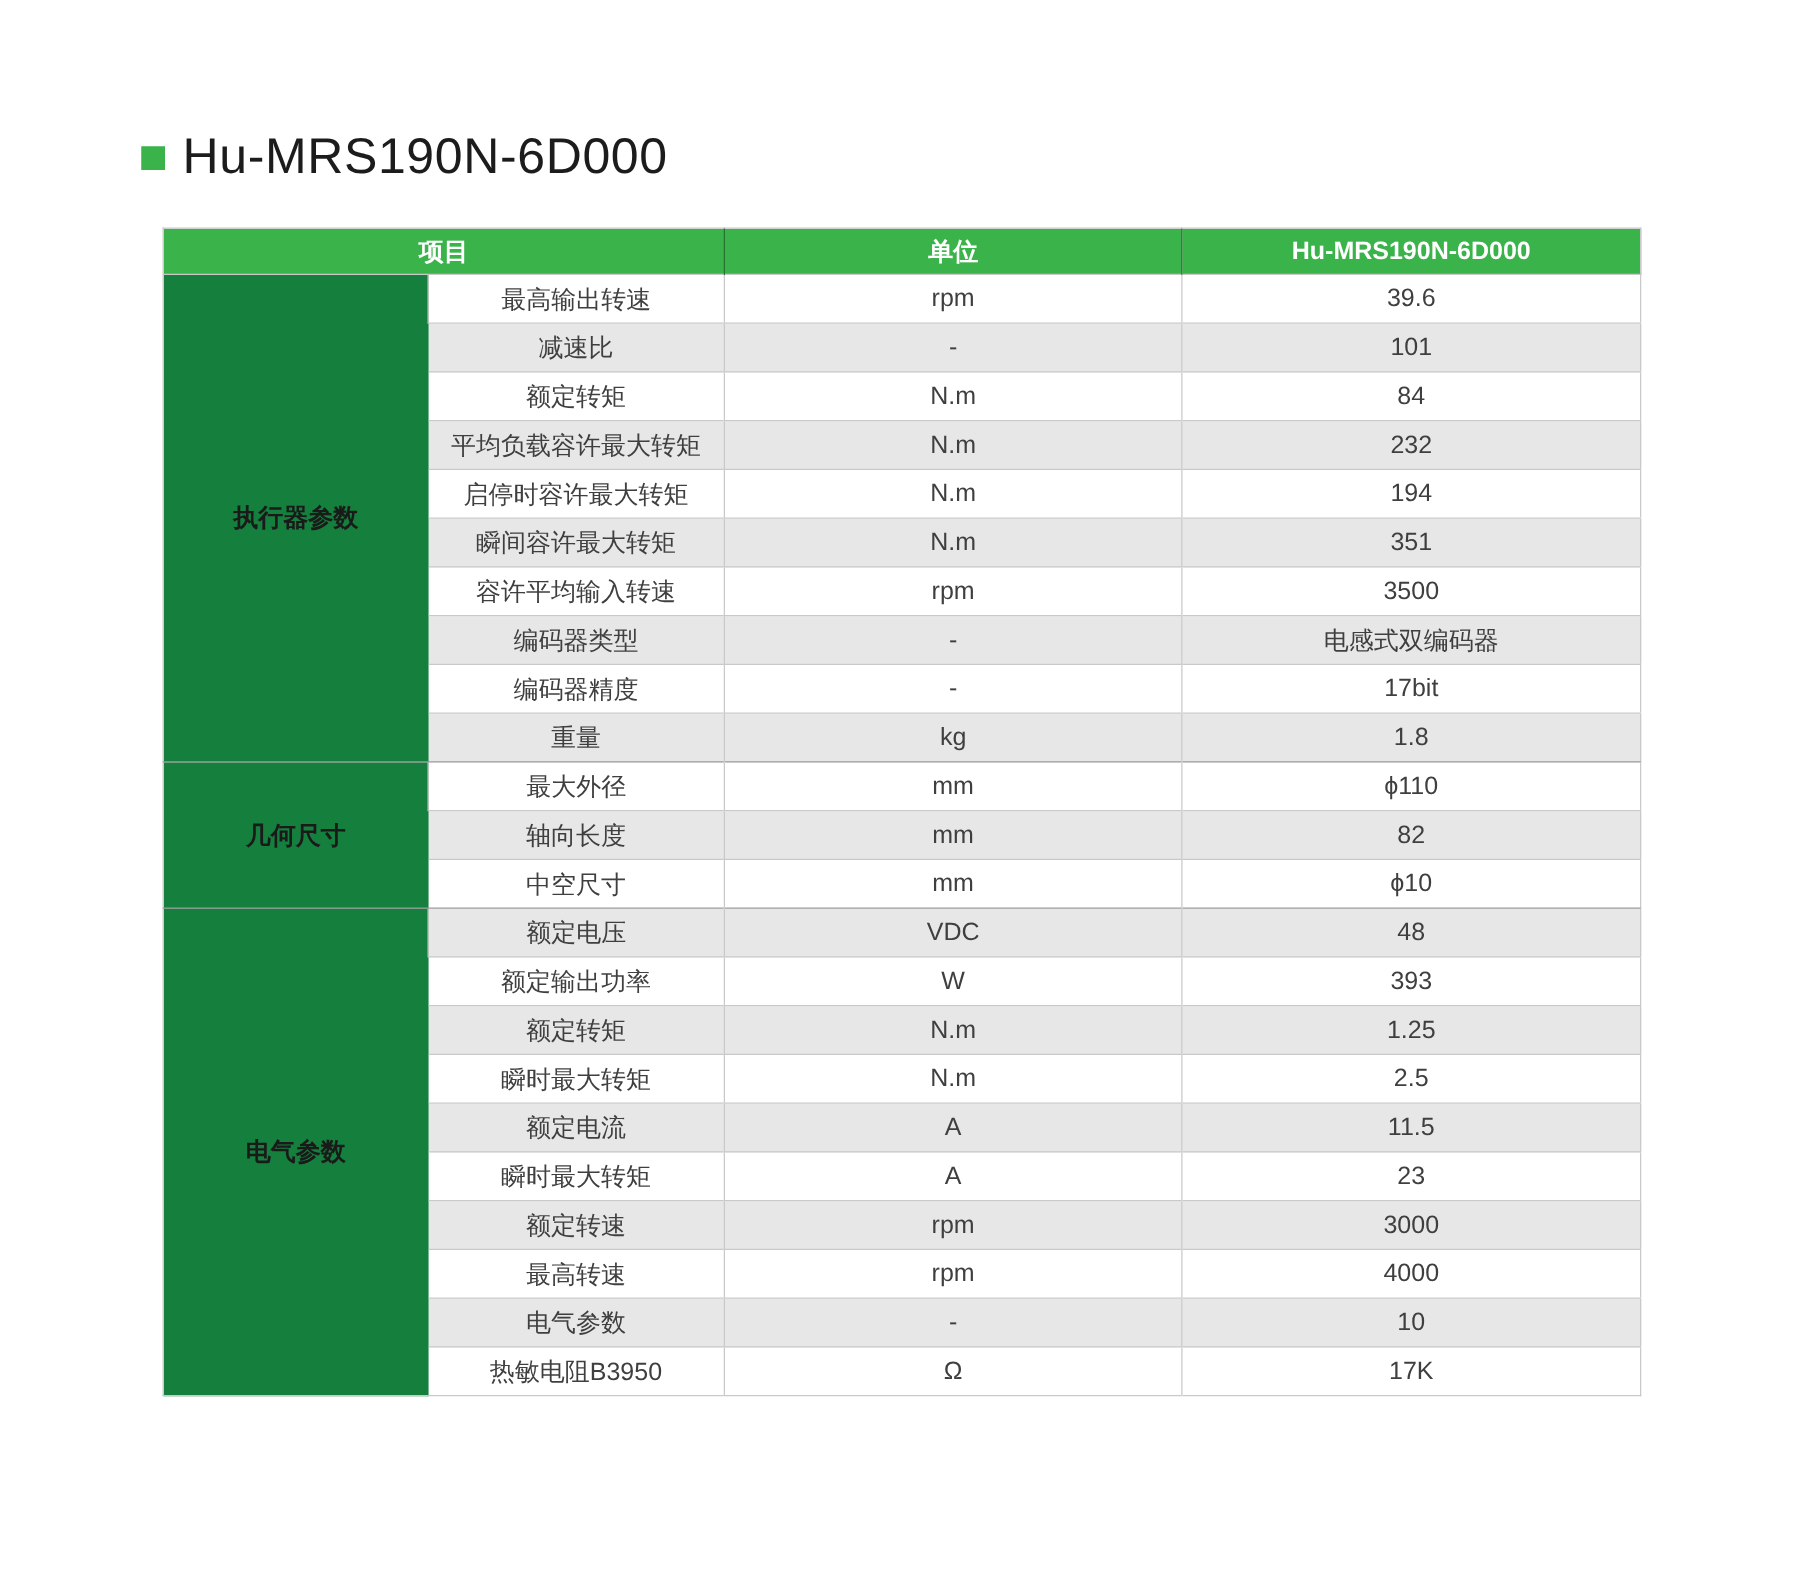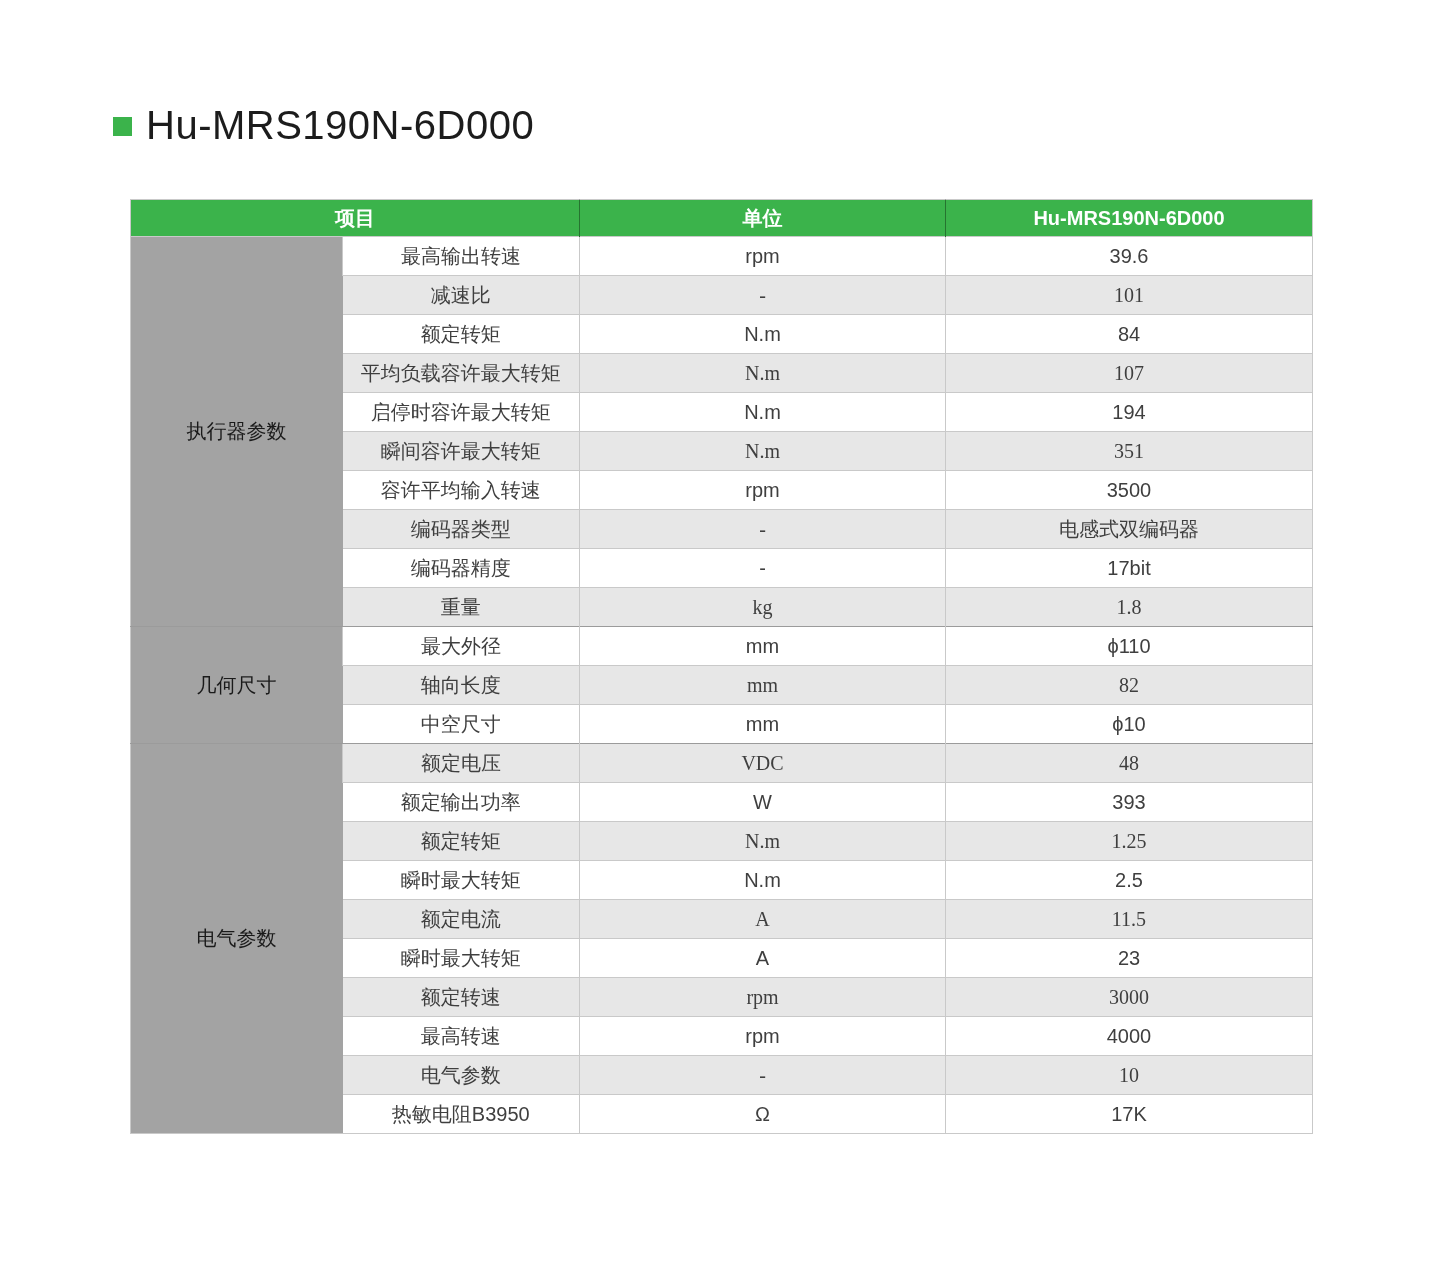--- a/index.html
+++ b/index.html
@@ -24,43 +24,43 @@
     width:19px;height:19px;background:var(--accent);
     flex:0 0 auto;margin-top:2px;
   }
   .page-title{
     font-size:40px;font-weight:400;color:#1c1c1c;letter-spacing:0.5px;
     white-space:nowrap;
   }
 
   
   table.spec{
-    position:absolute;left:130px;top:199px;width:1182px;
+    position:absolute;left:130px;top:182px;width:1182px;
     border-collapse:collapse;table-layout:fixed;
     border:1px solid var(--line);
   }
   table.spec th{
     background:var(--accent);color:#ffffff;
     font-size:20px;font-weight:bold;
     height:37px;text-align:center;vertical-align:middle;
     border:none;
   }
   table.spec th + th{border-left:1px solid rgba(0,0,0,0.35);text-align:center;}
   table.spec td{
     height:39px;text-align:center;vertical-align:middle;
     font-size:20px;color:var(--cell-text);
     border-top:1px solid var(--line);
     border-left:1px solid var(--line);
     background:#ffffff;
   }
   table.spec td:first-child{border-left:none;}
   table.spec tr.section-start td{border-top:1px solid var(--line-dark);margin-top:12px;}
-  table.spec tr.alt td:not(.category-cell){background:var(--row-alt);font-family:Liberation Serif, serif;}
+  table.spec tr.alt td:not(.category-cell){background:var(--row-alt);}
   table.spec td.category-cell{
-    font-weight:normal;color:var(--strong-text);background:#a3a3a3;
+    font-weight:bold;color:var(--strong-text);background:#15803d;
   }
 </style>
 </head>
 <body>
 
 <div class="page">
 
   <div class="title-row">
     <span class="title-bullet"></span>
     <span class="page-title">Hu-MRS190N-6D000</span>
@@ -93,21 +93,21 @@
           <td>101</td>
         </tr>
         <tr>
           <td>额定转矩</td>
           <td>N.m</td>
           <td>84</td>
         </tr>
         <tr class="alt">
           <td>平均负载容许最大转矩</td>
           <td>N.m</td>
-          <td>107</td>
+          <td>232</td>
         </tr>
         <tr>
           <td>启停时容许最大转矩</td>
           <td>N.m</td>
           <td>194</td>
         </tr>
         <tr class="alt">
           <td>瞬间容许最大转矩</td>
           <td>N.m</td>
           <td>351</td>

